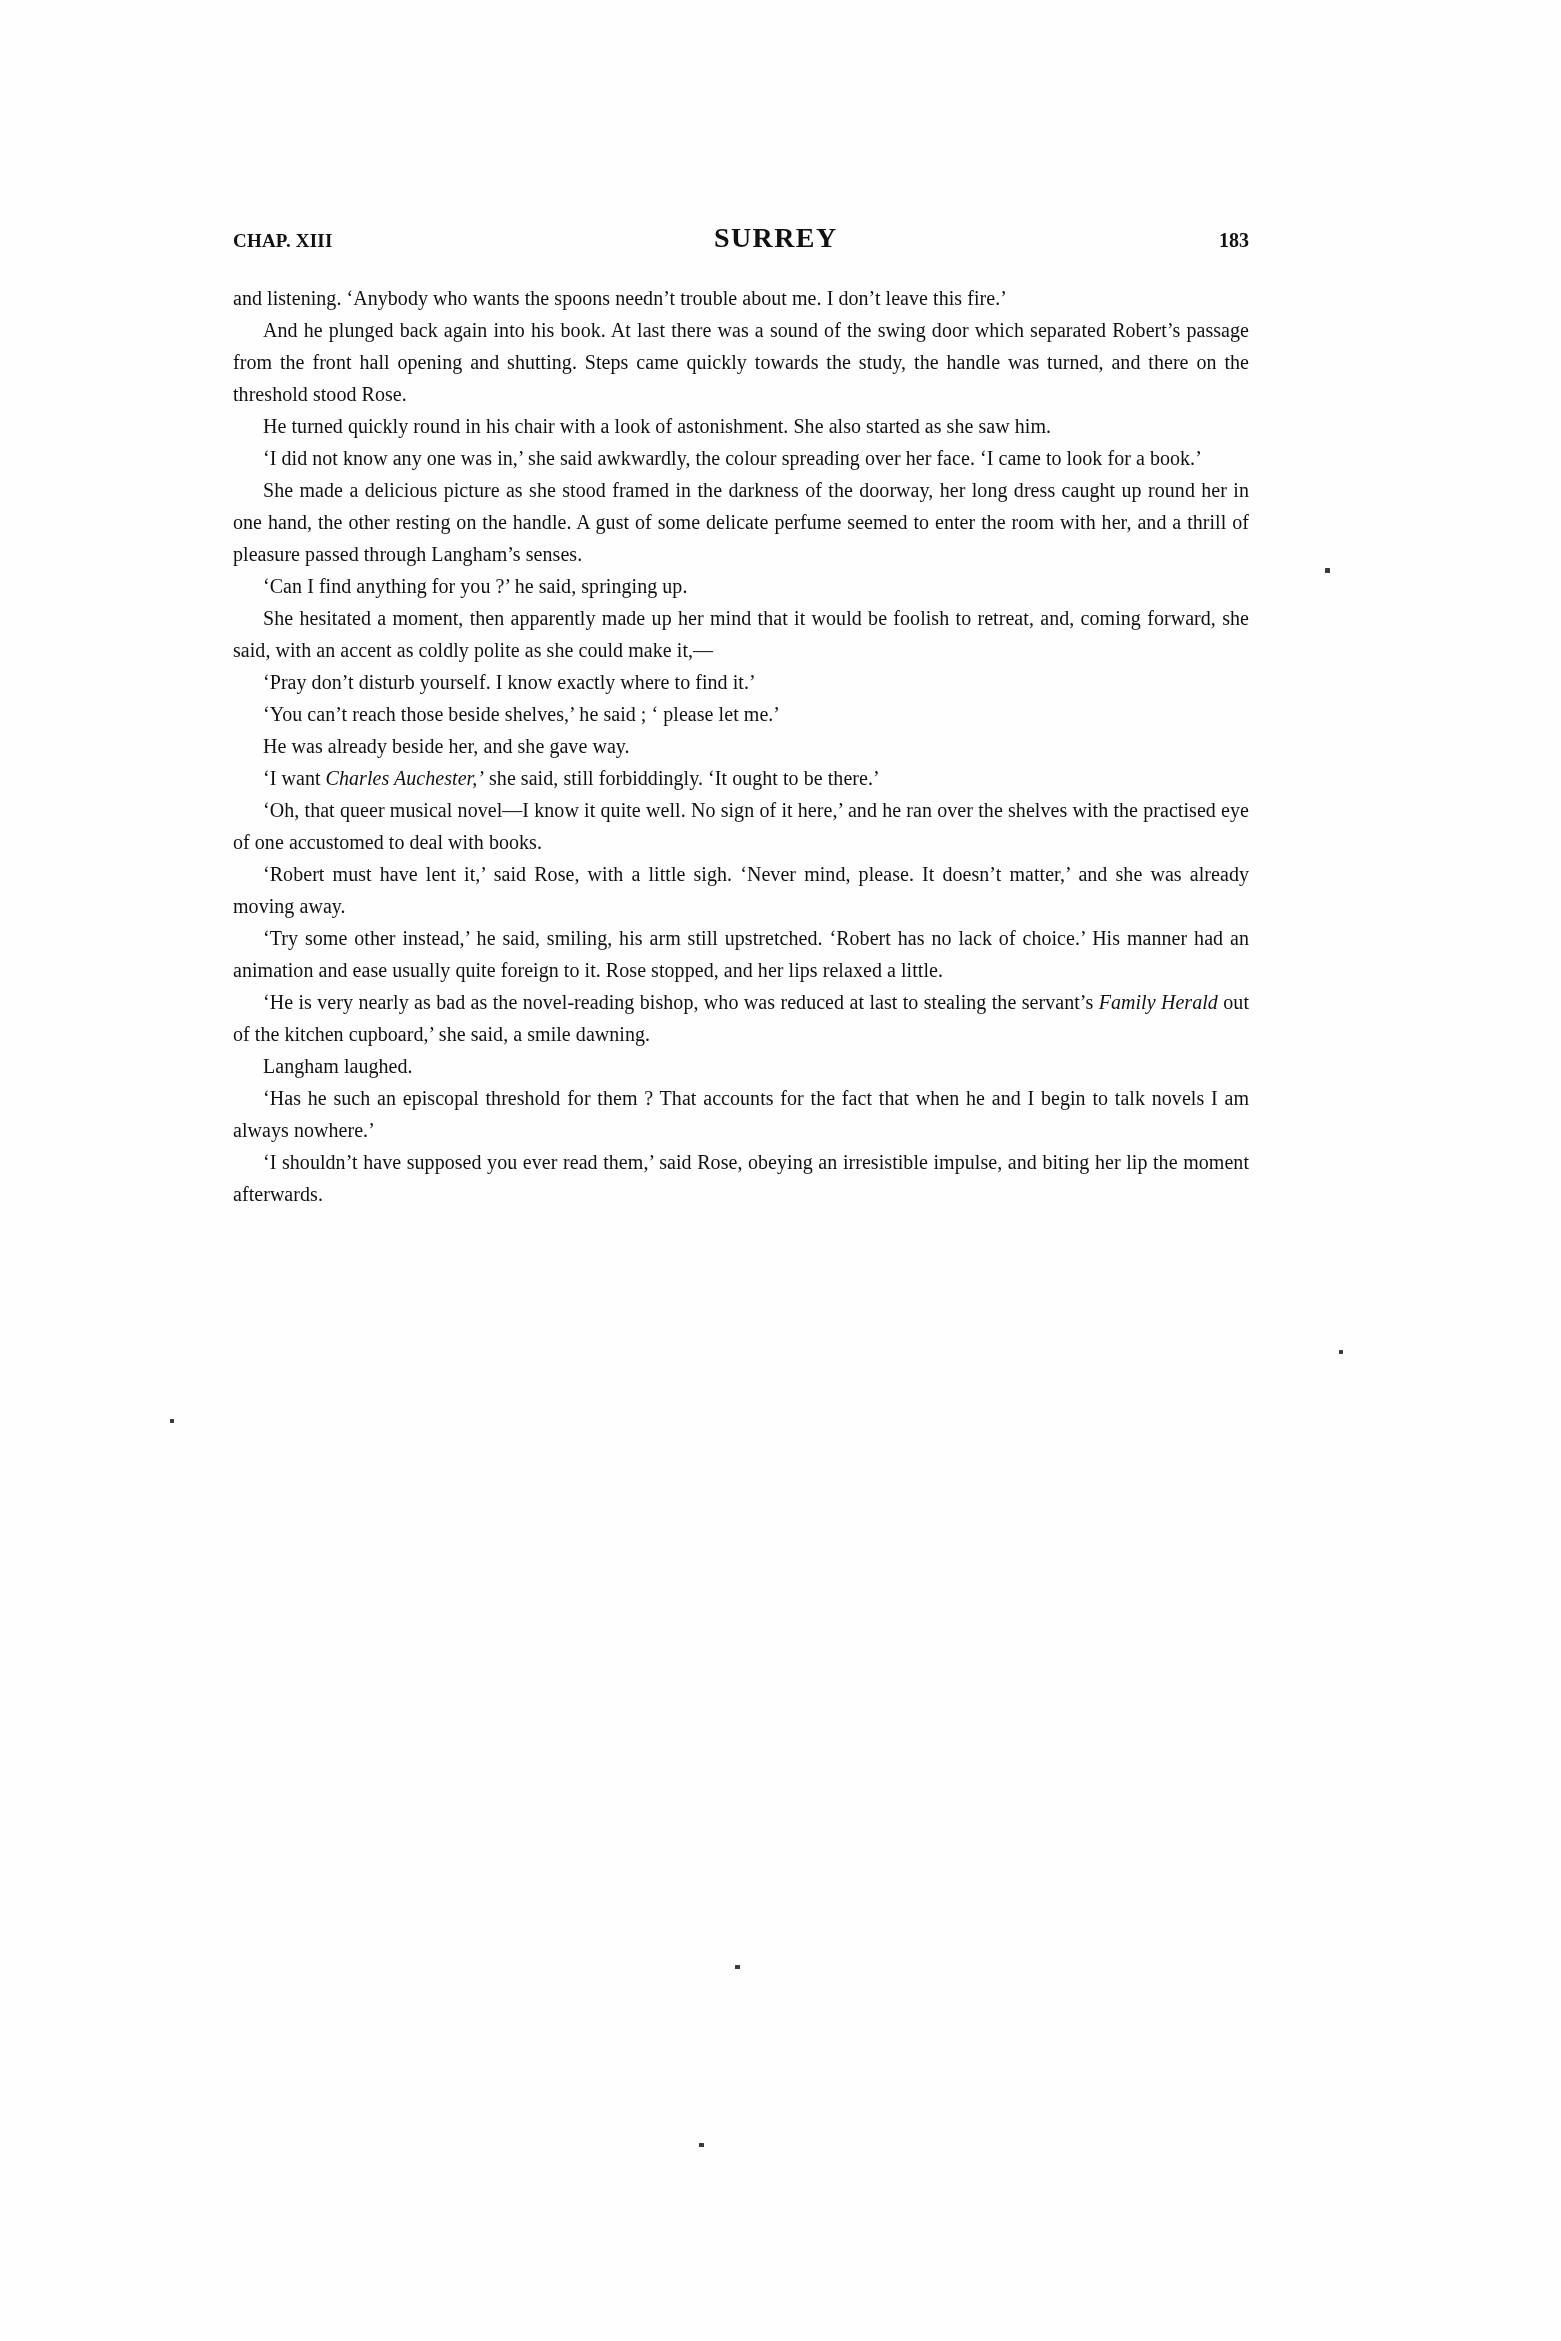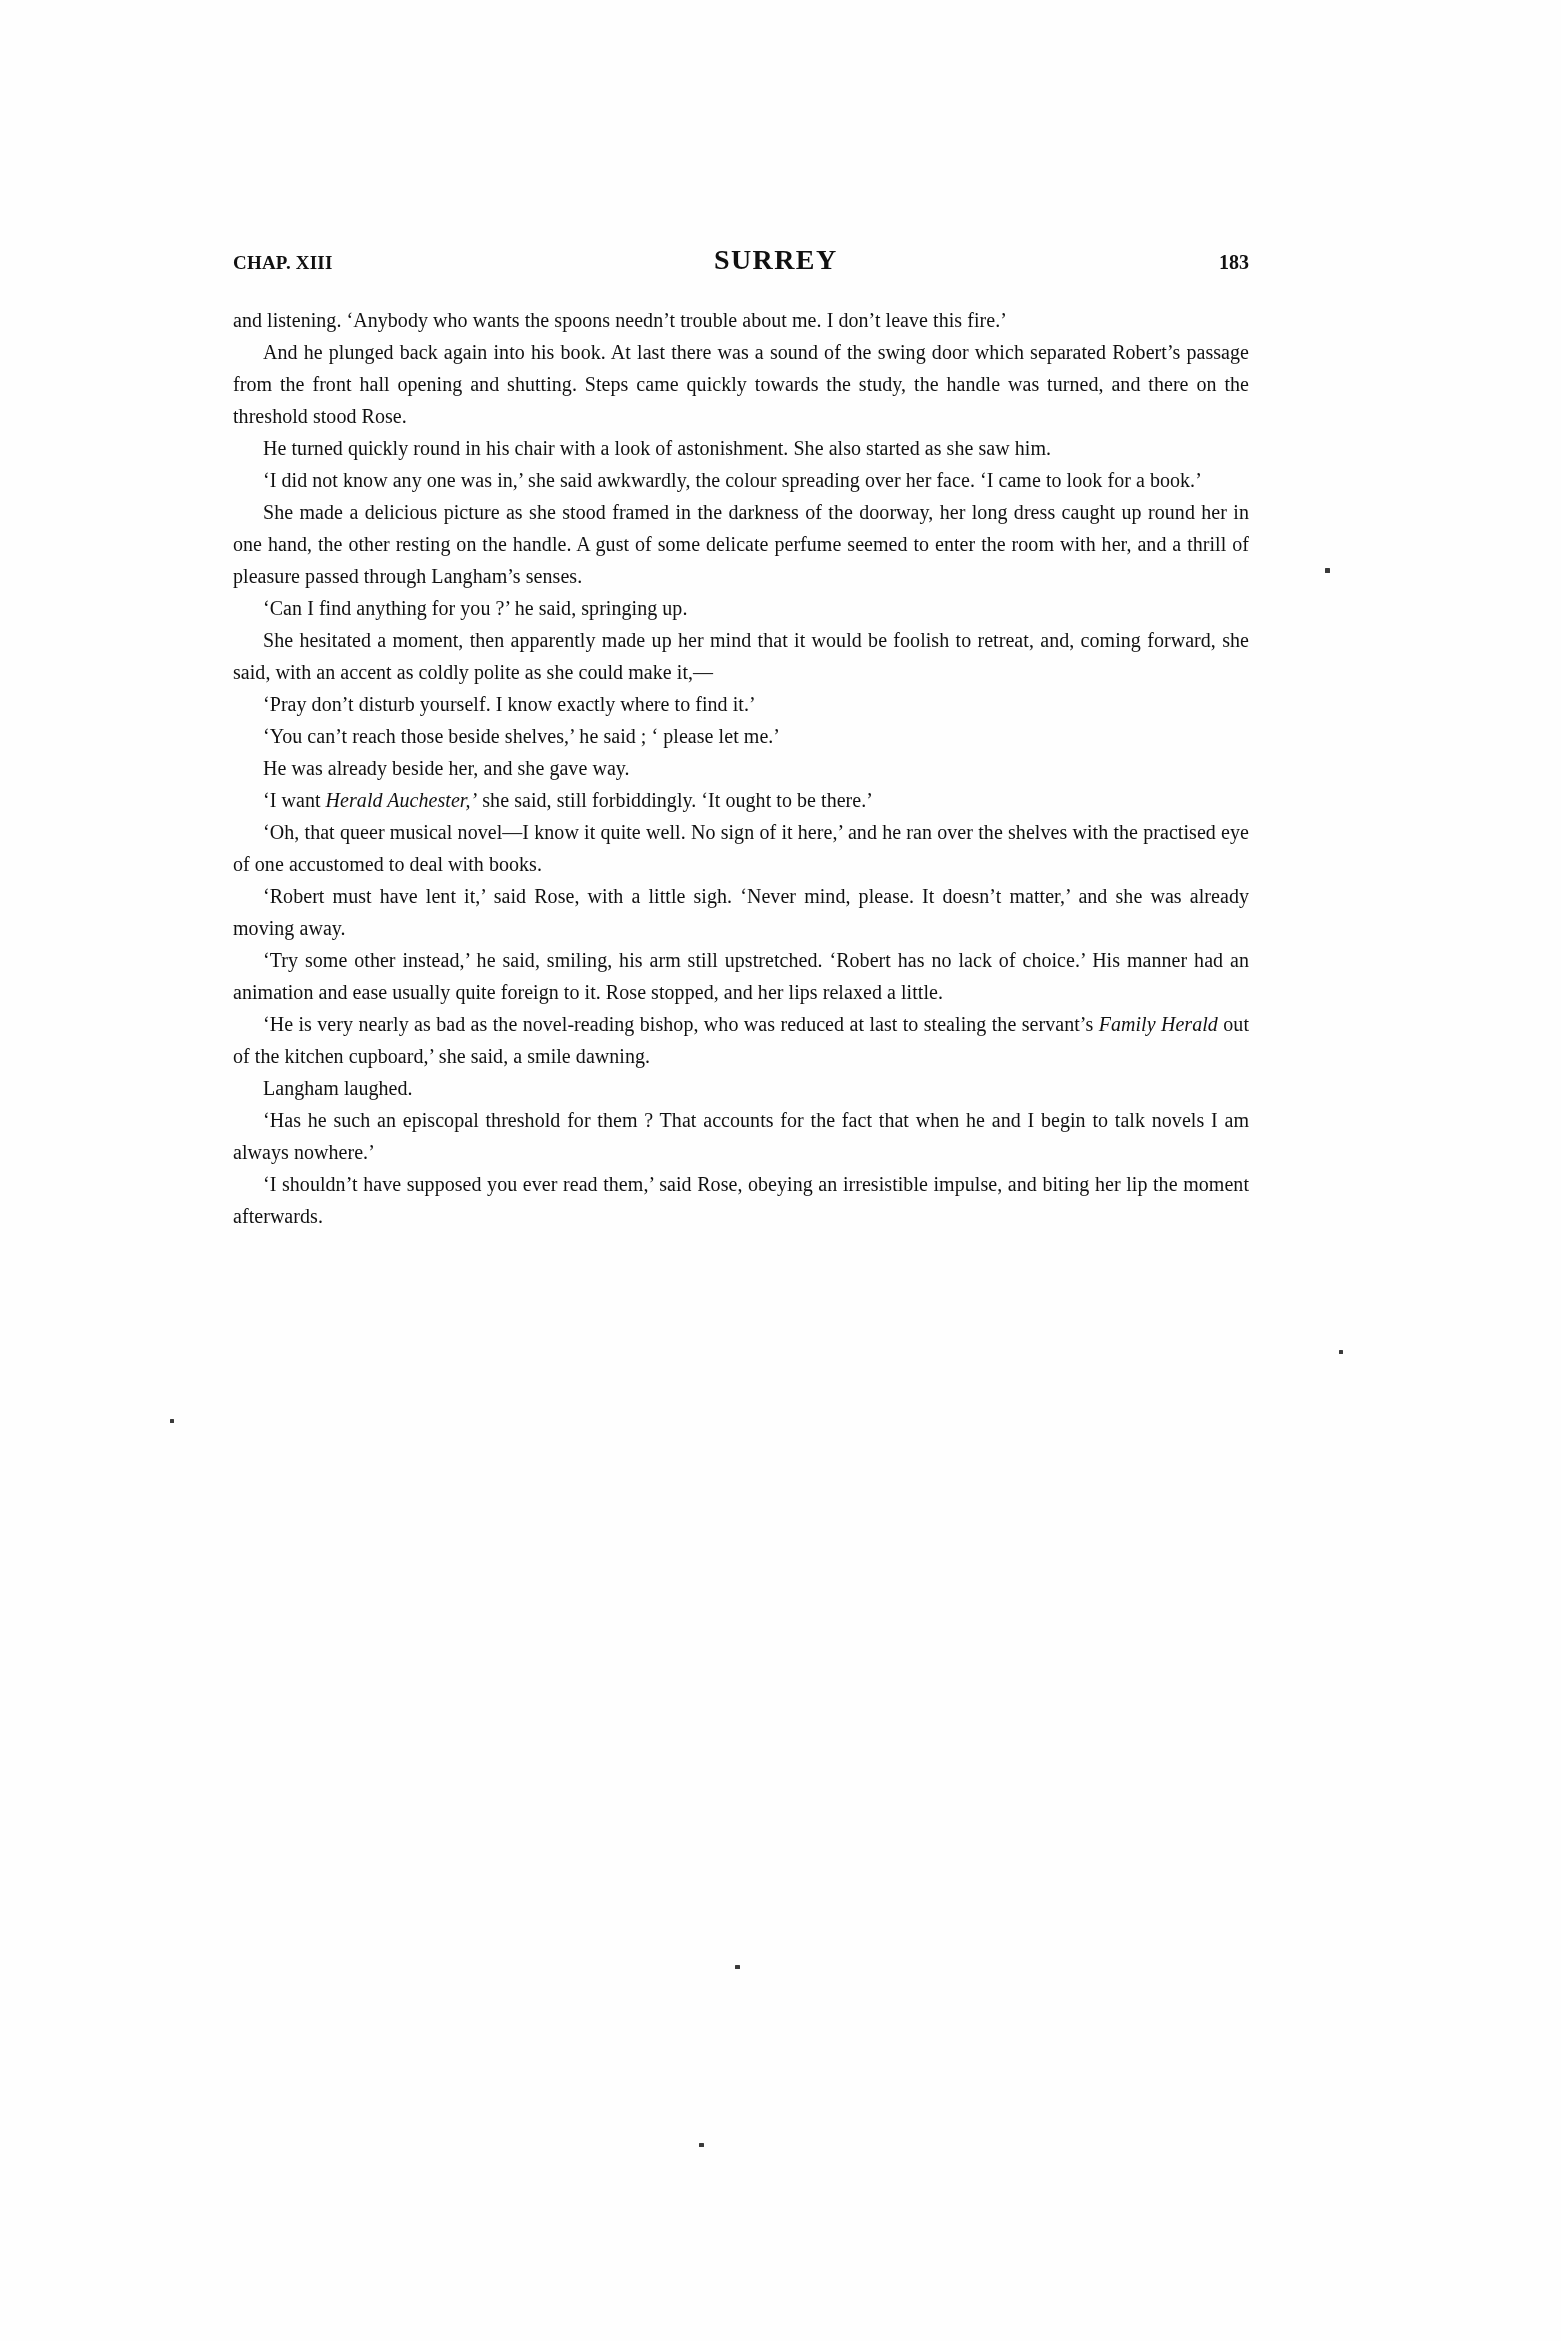--- a/index.html
+++ b/index.html
@@ -18,21 +18,21 @@
   .page {
     position: absolute;
     top: 0; left: 0;
     width: 1562px;
     height: 2342px;
     background: #fefefe;
   }
   .content {
     position: absolute;
     left: 233px;
-    top: 244px;
+    top: 222px;
     width: 1016px;
   }
   .running-head {
     display: flex;
     align-items: baseline;
     width: 100%;
     margin-bottom: 28px;
     font-weight: 700;
   }
   .rh-left {
@@ -96,21 +96,21 @@
         <p class="noindent">and listening. ‘Anybody who wants the spoons needn’t trouble about me.  I don’t leave this fire.’</p>
         <p>And he plunged back again into his book.  At last there was a sound of the swing door which separated Robert’s passage from the front hall opening and shutting.  Steps came quickly towards the study, the handle was turned, and there on the threshold stood Rose.</p>
         <p>He turned quickly round in his chair with a look of astonishment.  She also started as she saw him.</p>
         <p>‘I did not know any one was in,’ she said awkwardly, the colour spreading over her face.  ‘I came to look for a book.’</p>
         <p>She made a delicious picture as she stood framed in the darkness of the doorway, her long dress caught up round her in one hand, the other resting on the handle.  A gust of some delicate perfume seemed to enter the room with her, and a thrill of pleasure passed through Langham’s senses.</p>
         <p>‘Can I find anything for you ?’ he said, springing up.</p>
         <p>She hesitated a moment, then apparently made up her mind that it would be foolish to retreat, and, coming forward, she said, with an accent as coldly polite as she could make it,—</p>
         <p>‘Pray don’t disturb yourself.  I know exactly where to find it.’</p>
         <p>‘You can’t reach those beside shelves,’ he said ; ‘ please let me.’</p>
         <p>He was already beside her, and she gave way.</p>
-        <p>‘I want <i>Herald Auchester,’</i> she said, still forbiddingly.  ‘It ought to be there.’</p>
+        <p>‘I want <i>Charles Auchester,’</i> she said, still forbiddingly.  ‘It ought to be there.’</p>
         <p>‘Oh, that queer musical novel—I know it quite well.  No sign of it here,’ and he ran over the shelves with the practised eye of one accustomed to deal with books.</p>
         <p>‘Robert must have lent it,’ said Rose, with a little sigh.  ‘Never mind, please.  It doesn’t matter,’ and she was already moving away.</p>
         <p>‘Try some other instead,’ he said, smiling, his arm still upstretched.  ‘Robert has no lack of choice.’  His manner had an animation and ease usually quite foreign to it.  Rose stopped, and her lips relaxed a little.</p>
         <p>‘He is very nearly as bad as the novel-reading bishop, who was reduced at last to stealing the servant’s <i>Family Herald</i> out of the kitchen cupboard,’ she said, a smile dawning.</p>
         <p>Langham laughed.</p>
         <p>‘Has he such an episcopal threshold for them ?  That accounts for the fact that when he and I begin to talk novels I am always nowhere.’</p>
         <p>‘I shouldn’t have supposed you ever read them,’ said Rose, obeying an irresistible impulse, and biting her lip the moment afterwards.</p>
       </div>
 
   </div>

